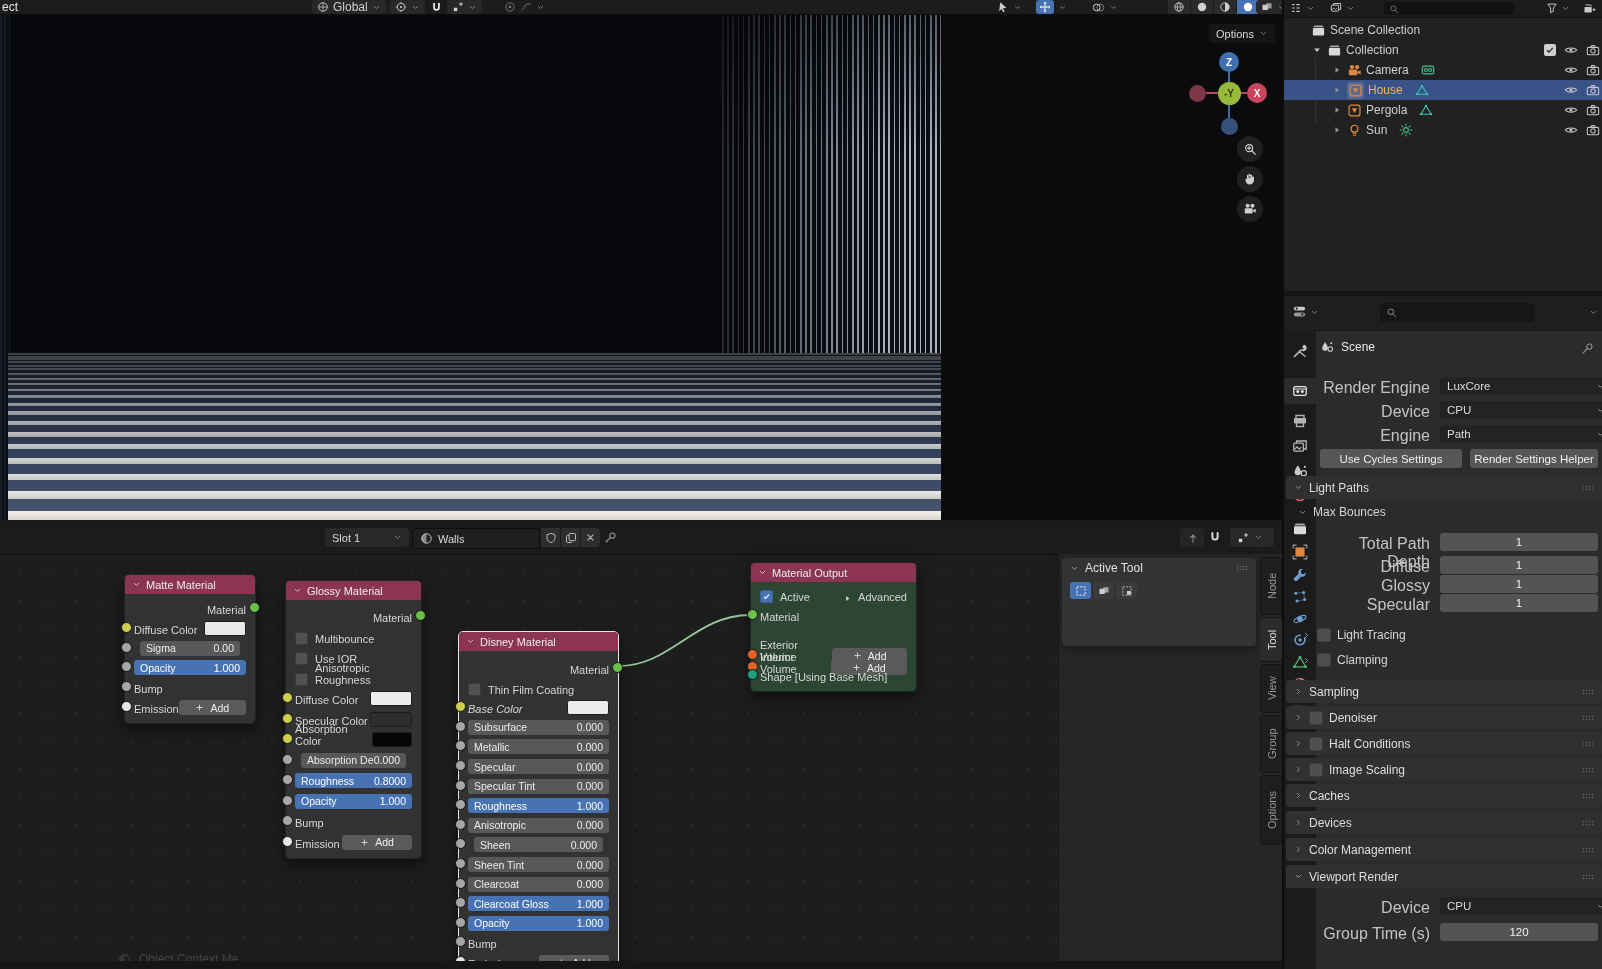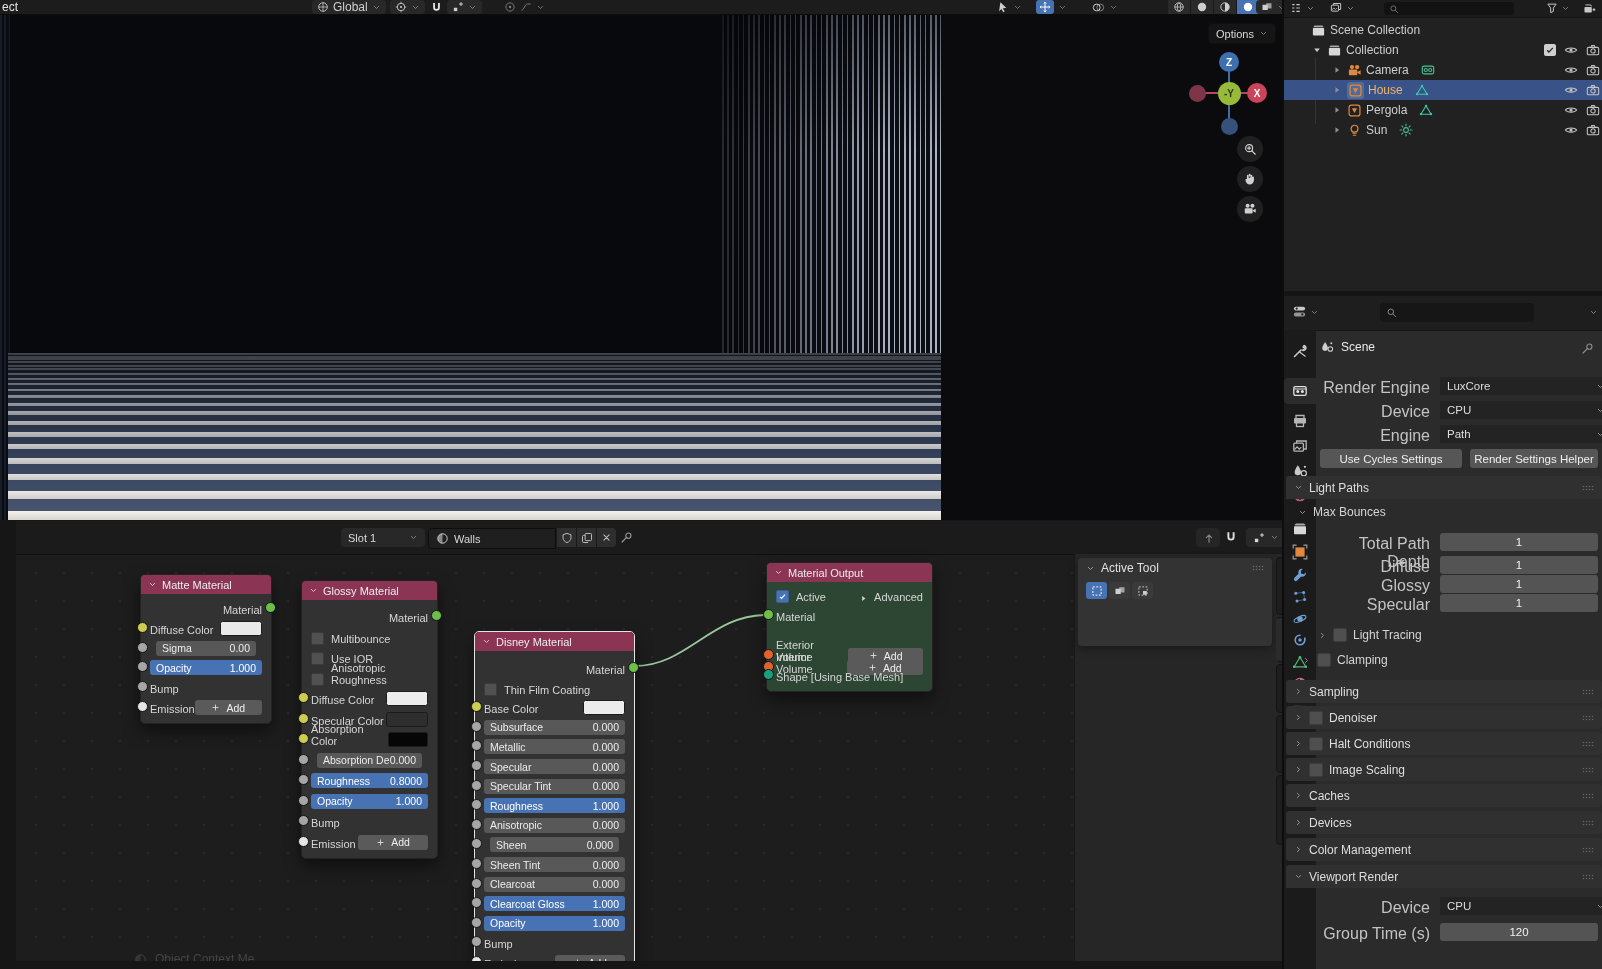--- a/index.html
+++ b/index.html
@@ -30,21 +30,21 @@
   .fstripe{position:absolute;left:0;right:0;background:linear-gradient(180deg,#f5f3ef,#d8d5cf)}
   .voidright{position:absolute;left:941px;top:0;right:0;bottom:0;background:#0b0b0e}
   #vp-options{position:absolute;left:1208px;top:8px;height:19px;padding:0 7px;background:rgba(24,24,24,.85);
         border:1px solid #0e0e0e;border-radius:4px;display:flex;align-items:center;gap:5px;color:#d8d8d8;font-size:11px}
   .gz-line{position:absolute;border-radius:2px}
   .gz-ball{position:absolute;border-radius:50%;display:flex;align-items:center;justify-content:center;
            font-size:10px;font-weight:bold;color:#fff}
   .navbtn{position:absolute;width:26px;height:26px;border-radius:50%;background:rgba(40,40,40,.75);
           display:flex;align-items:center;justify-content:center;color:#cfcfcf}
   
-  #node-editor{position:absolute;left:16px;top:521px;width:1282px;height:440px;background:#1d1d1d;overflow:hidden;
+  #node-editor{position:absolute;left:0;top:521px;width:1282px;height:440px;background:#1d1d1d;overflow:hidden;
       background-image:radial-gradient(#292929 1px,transparent 1.3px);background-size:28px 28px;background-position:6px 10px}
   #ne-header{position:absolute;left:0;top:0;right:0;height:33px;background:#1b1b1b;border-bottom:1px solid #101010}
   .ne-pill{position:absolute;top:7px;height:19px;background:#282828;border-radius:4px;display:flex;align-items:center;
            gap:5px;padding:0 7px;font-size:11px;color:#d8d8d8}
   .ne-seg{position:absolute;top:7px;height:19px;display:flex;align-items:center}
   .seg-btn{width:19px;height:19px;background:#2e2e2e;border-left:1px solid #1a1a1a;display:flex;align-items:center;justify-content:center;color:#bdbdbd}
   .node{position:absolute;background:rgba(51,51,51,.97);border:1px solid #232323;border-radius:5px;
         box-shadow:0 7px 16px rgba(0,0,0,.5);font-size:11px;color:#d6d6d6}
   .node.green{background:rgba(44,71,52,.97)}
   .node.selected{border-color:#e4e4e4}
@@ -562,21 +562,21 @@
             <span>Disney Material</span>
           </div>
           <div class="nrow" style="top: 26px; justify-content: flex-end;">
             <span>Material</span>
             <div class="sock r" style="background: rgb(108, 192, 74);"></div>
           </div>
           <div class="nrow" style="top: 45.6px;">
             <div class="ncheck"></div>
             <span>Thin Film Coating</span>
           </div>
-          <div class="nrow" style="top: 65.2px;">
+          <div class="nrow" style="top: 65.2px; font-style: italic;">
             <div class="sock l" style="background: rgb(205, 205, 79);"></div>
             <span>Base Color</span>
             <div class="nswatch" style="background: rgb(236, 236, 236);"></div>
           </div>
           <div class="nrow" style="top: 84.8px;">
             <div class="sock l" style="background: rgb(166, 166, 166);"></div>
             <div class="nslider gray">
               <span>Subsurface</span>
               <span>0.000</span>
             </div>
@@ -1295,21 +1295,21 @@
               <span>1</span>
             </div>
             <div class="plabel" style="top: 281px;"><span>Glossy</span></div>
             <div class="pfield num" style="top: 279px;">
               <span>1</span>
             </div>
             <div class="plabel" style="top: 300px;"><span>Specular</span></div>
             <div class="pfield num" style="top: 298px;">
               <span>1</span>
             </div>
-            <div class="psub" style="top: 332px; left: 34px;">
+            <div class="psub" style="top: 332px; left: 18px;">
               <span class="icon" style="color: rgb(154, 154, 154);">
                 <svg width="9" height="9" viewBox="0 0 16 16">
                   <path d="M6 4.2L9.8 8 6 11.8" fill="none" stroke="currentColor" stroke-width="1.6" stroke-linecap="round"></path>
                 </svg>
               </span>
               <div class="pcheck"></div>
               <span>Light Tracing</span>
             </div>
             <div class="psub" style="top: 357px; left: 18px;">
               <span class="icon" style="color: rgb(154, 154, 154);">

